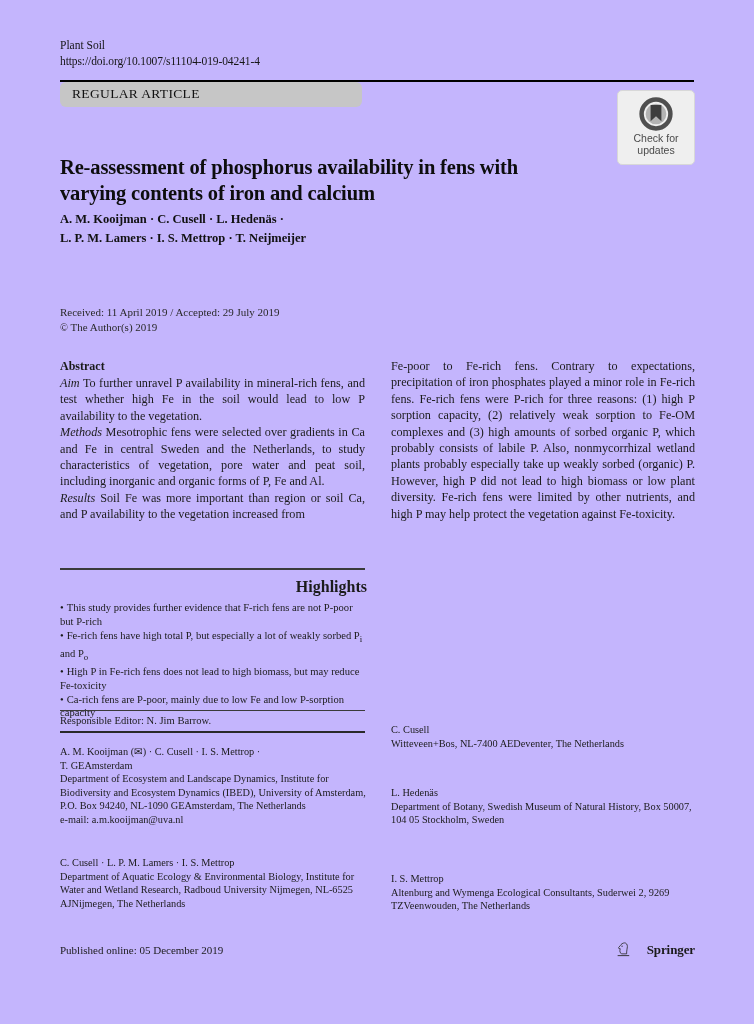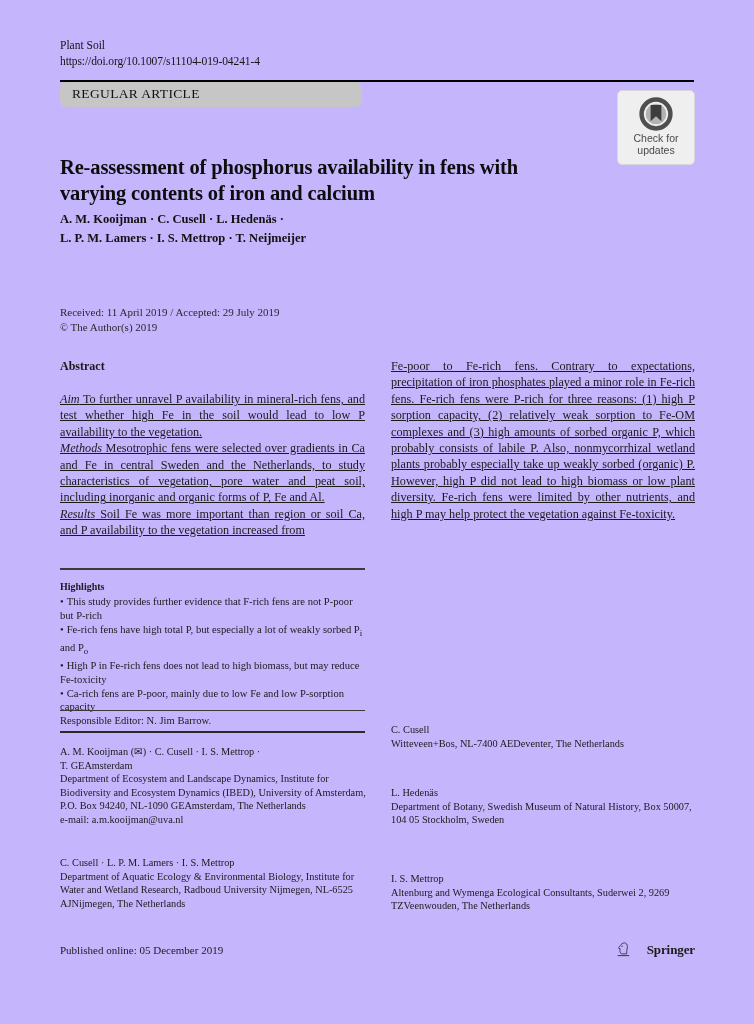--- a/index.html
+++ b/index.html
@@ -126,29 +126,28 @@
   .col-right {
     position: absolute;
     left: 391px;
     top: 358px;
     width: 304px;
   }
   .abs-head {
     font-size: 12px;
     font-weight: bold;
     line-height: 16px;
-    margin-bottom: 17px;
+    margin-bottom: 1px;
   }
   .abs-body {
     font-size: 12.2px;
     line-height: 16.4px;
     text-align: justify;
     color: #1b1b1b;
     margin: 0;
-    text-decoration: underline;
   }
   .abs-body p { margin: 0; }
   .runin { font-style: italic; }
 
   
   .hl-rule-top {
     position: absolute;
     left: 60px;
     top: 568px;
     width: 305px;
@@ -159,23 +158,24 @@
     position: absolute;
     left: 60px;
     top: 580px;
     width: 307px;
     font-size: 10.6px;
     line-height: 13.9px;
     color: #1b1b1b;
   }
   .highlights .hl-title {
     font-weight: bold;
-    font-size: 10px;
+    font-size: 16px;
     display: block;
-    margin-bottom: 1px;
+    margin-bottom: 7px;
+    text-align: right;
   }
   .highlights ul {
     list-style: none;
     margin: 0;
     padding: 0;
   }
   .highlights li { margin: 0; }
   .highlights li::before {
     content: "\2022";
     margin-right: 3px;

